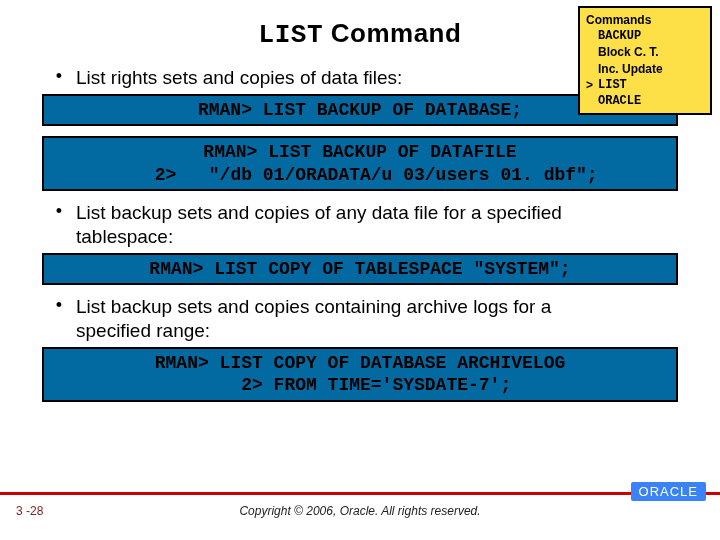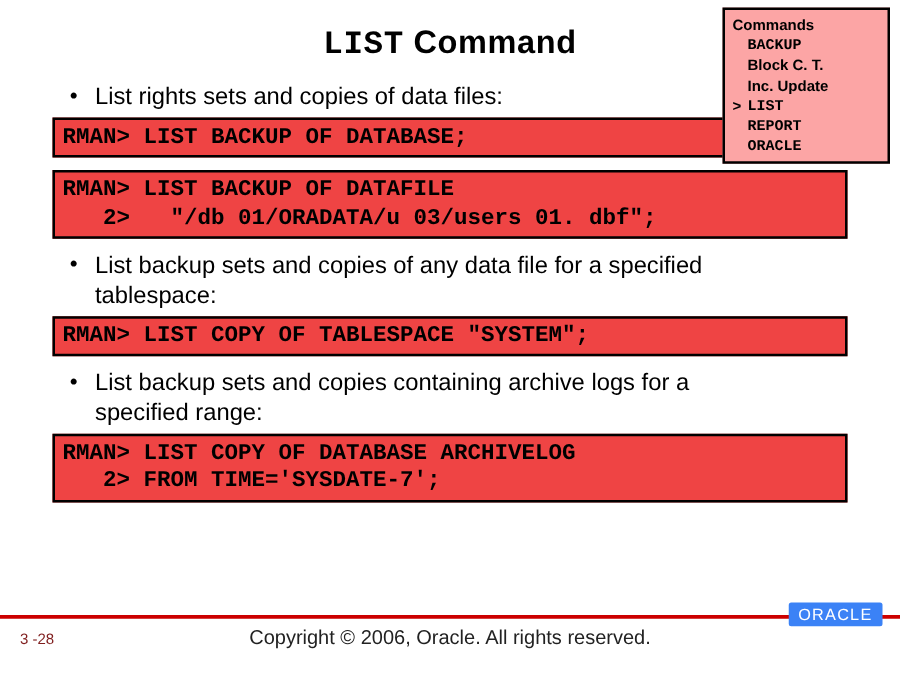--- a/index.html
+++ b/index.html
@@ -22,21 +22,21 @@
     margin-bottom: 16px;
     letter-spacing: 0.5px;
   }
   .title .mono { font-family: "Courier New", monospace; }
   .topics-box {
     position: absolute;
     top: 6px;
     right: 8px;
     width: 134px;
     border: 2px solid #000;
-    background: #fca5a5;
+    background: #fde047;
     font-size: 12px;
     font-weight: bold;
     padding: 4px 6px 4px 6px;
     line-height: 1.35;
   }
   .topics-box .hdr { font-size: 12px; }
   .topics-row { display: flex; }
   .topics-row .mark { width: 12px; flex: 0 0 12px; }
   .topics-row .txt { flex: 1; }
   .mono { font-family: Liberation Mono, monospace; font-weight: bold; }
@@ -53,48 +53,50 @@
     line-height: 1.2;
   }
   ul.bullets > li .txt {
     font-size: 19px;
     line-height: 1.25;
     padding-right: 90px;
   }
   .first-bullet .txt { padding-right: 150px; }
   .codebox {
     border: 2px solid #000;
-    background: #ef4444;
+    background: #0369a1;
     font-family: "Courier New", monospace;
     font-size: 18px;
     font-weight: bold;
     padding: 3px 6px;
     margin: 0 0 10px 0;
     white-space: pre;
     line-height: 1.25;
+    text-align: center;
   }
   .footer-bar {
     position: absolute;
     left: 0; right: 0; bottom: 14px;
     border-top: 3px solid #cc0000;
     height: 34px;
     display: flex;
     align-items: center;
   }
   .footer-bar .pagenum {
     position: absolute;
     left: 16px;
     font-size: 12px;
     color: #7f1d1d;
   }
   .footer-bar .copy {
     width: 100%;
     text-align: center;
-    font-size: 16px;
+    font-size: 12px;
     color: #222;
+    font-style: italic;
   }
   .footer-bar .logo {
     position: absolute;
     right: 14px;
     top: -13px;
   }
   .oracle-logo {
     display: inline-block;
     background: #3b82f6;
     color: #fff;
@@ -128,24 +130,20 @@
     <div class="topics-row">
       <span class="mark"></span>
       <span class="txt">Inc. Update</span>
     </div>
     <div class="topics-row">
       <span class="mark">&gt;</span>
       <span class="txt mono">LIST</span>
     </div>
     <div class="topics-row">
       <span class="mark"></span>
-      <span class="txt mono">REPORT</span>
-    </div>
-    <div class="topics-row">
-      <span class="mark"></span>
       <span class="txt mono">ORACLE</span>
     </div>
   </div>
 
   <ul class="bullets">
     <li class="first-bullet">
       <span class="dot">•</span>
       <span class="txt">List rights sets and copies of data files:</span>
     </li>
   </ul>

